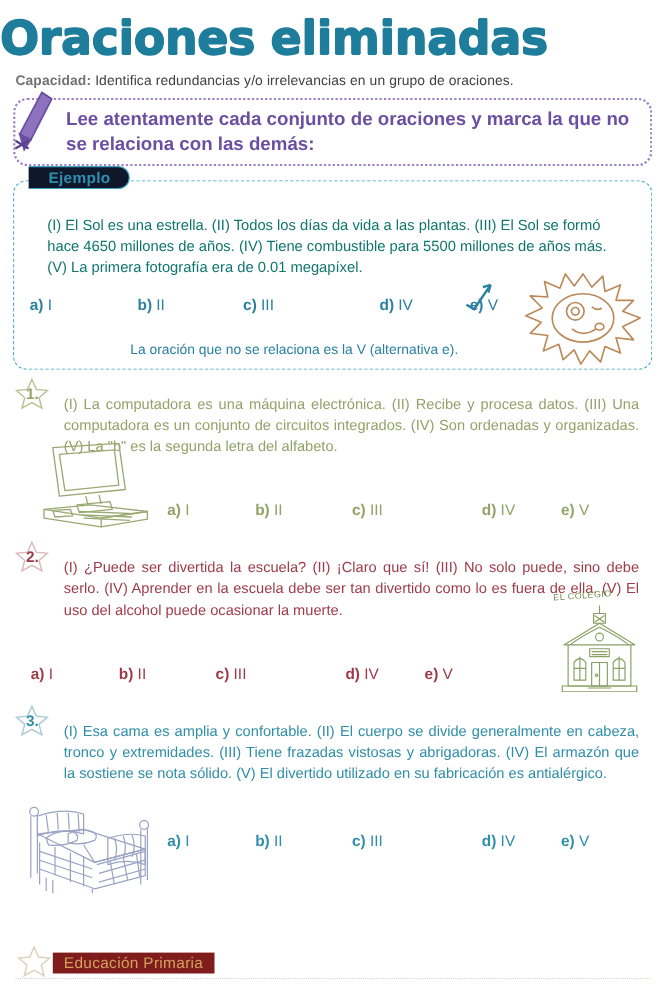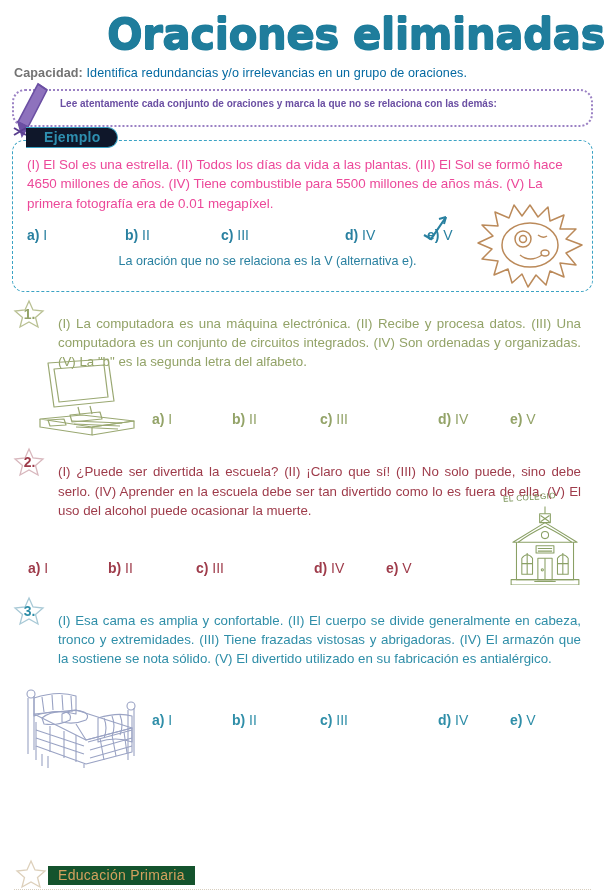--- a/index.html
+++ b/index.html
@@ -10,21 +10,21 @@
     width: 605px;
     height: 896px;
     position: relative;
     overflow: hidden;
     font-family: "Liberation Sans", sans-serif;
     -webkit-font-smoothing: antialiased;
   }
 
   
   .title {
-    text-align: right;
+    text-align: left;
     color: #1f7d9c;
     font-family: "DejaVu Sans", sans-serif;
     font-weight: bold;
     font-size: 42px;
     letter-spacing: -0.5px;
     line-height: 1;
     padding-top: 14px;
     margin: 0;
     text-shadow: 0.6px 0 0 #1f7d9c, -0.6px 0 0 #1f7d9c, 0 0.6px 0 #1f7d9c, 0 -0.6px 0 #1f7d9c;
     white-space: nowrap;
@@ -36,33 +36,33 @@
     font-size: 12.6px;
     color: #e8982f;
     font-family: "Liberation Sans", sans-serif;
     letter-spacing: 0.1px;
     white-space: nowrap;
   }
   .capacidad .lbl {
     font-weight: bold;
     color: #737373;
   }
-  .capacidad .txt { color: #0369a1; }
+  .capacidad .txt { color: #404040; }
 
   
   .instr-wrap {
     position: relative;
     margin: 9px 12px 0 12px;
   }
   .instr-box {
     border: 2px dotted #9b81c4;
     border-radius: 13px;
     padding: 7px 10px 7px 46px;
     color: #6b4fa3;
-    font-size: 10px;
+    font-size: 17px;
     font-weight: bold;
     line-height: 1.28;
     min-height: 38px;
     box-sizing: border-box;
   }
   .pencil-icon {
     position: absolute;
     left: -6px;
     top: -9px;
     width: 56px;
@@ -98,40 +98,40 @@
   }
   .example-box {
     border: 1.6px dashed #3ba3c4;
     border-radius: 12px;
     padding: 14px 14px 10px 14px;
     position: relative;
     min-height: 152px;
     box-sizing: border-box;
   }
   .example-text {
-    color: #ec4899;
+    color: #0f766e;
     font-size: 13.4px;
     line-height: 1.45;
-    margin: 0;
+    margin: 16px;
   }
   .opts-row {
     display: flex;
     align-items: baseline;
     margin-top: 14px;
     color: #2980a0;
     font-size: 14px;
     position: relative;
   }
   .opts-row .opt { position: relative; }
   .opts-row .opt b { font-weight: bold; }
   .example-answer {
     text-align: center;
     color: #2980a0;
     font-size: 12.6px;
-    margin-top: 11px;
+    margin-top: 26px;
     padding-right: 70px;
   }
   .check-mark {
     position: absolute;
     left: -5px;
     top: -12px;
     width: 28px;
     height: 26px;
     pointer-events: none;
   }
@@ -227,21 +227,21 @@
     position: absolute;
     left: 14px; right: 14px; bottom: 2px;
     border-bottom: 1.4px dotted #d8cfc0;
   }
   .footer-label {
     position: absolute;
     left: 48px; bottom: 7px;
     color: #d3a15e;
     font-size: 14px;
     letter-spacing: 0.3px;
-    background: #14532d;
+    background: #7f1d1d;
     padding: 1px 10px 2px 10px;
   }
   .footer-star {
     position: absolute;
     left: 14px; bottom: 3px;
     width: 34px; height: 30px;
     pointer-events: none;
   }
 </style>
 </head>

